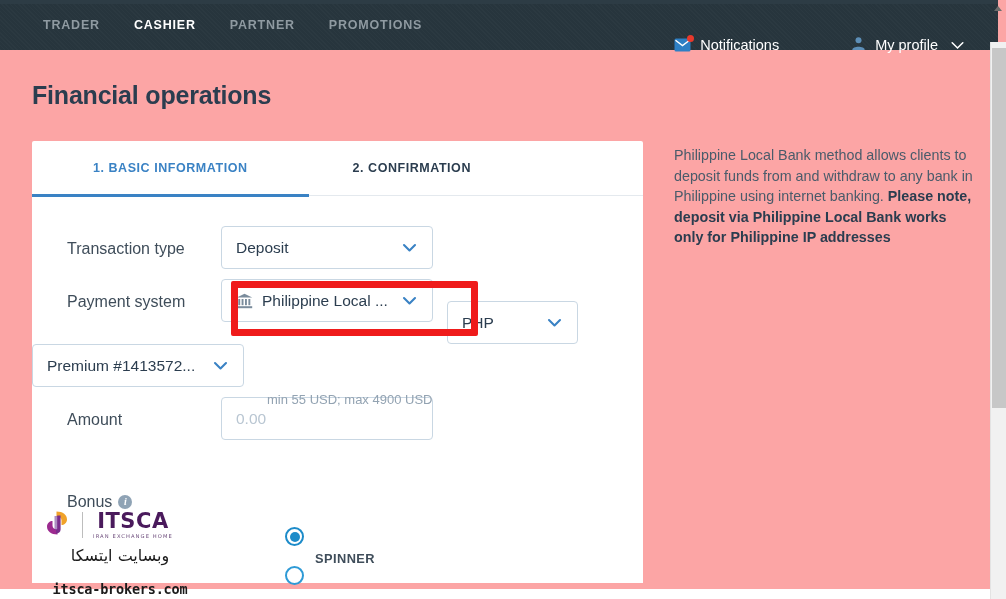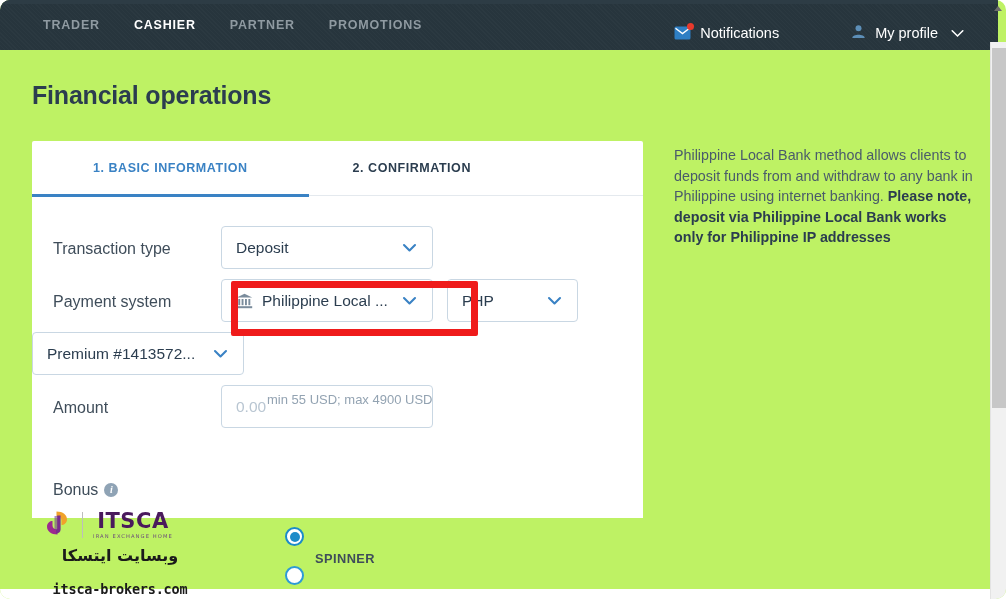--- a/index.html
+++ b/index.html
@@ -9,23 +9,22 @@
     height: 599px;
     overflow: hidden;
     font-family: "Liberation Sans", sans-serif;
     background: #ffffff;
   }
 
   #app {
     position: relative;
     width: 1006px;
     height: 599px;
-    background: #bef264;
+    background: #fca5a5;
     overflow: hidden;
-    border-radius: 10px;
   }
 
   
   .navbar {
     position: absolute;
     top: 0; left: 0;
     width: 998px;
     height: 50px;
     background: #27353d;
     background-image:
@@ -54,21 +53,21 @@
     color: #8f9aa1;
     padding: 6px 17px;
     cursor: pointer;
     white-space: nowrap;
   }
   .nav-item.active { color: #ffffff; }
 
   .nav-right {
     position: absolute;
     right: 0;
-    top: 0;
+    top: 12px;
     height: 66px;
     display: flex;
     align-items: center;
   }
   .nav-notif {
     display: flex;
     align-items: center;
     gap: 9px;
     color: #ffffff;
     font-size: 14.5px;
@@ -103,21 +102,21 @@
     font-weight: bold;
     color: #2b3d4f;
     letter-spacing: -0.2px;
   }
 
   .card {
     position: absolute;
     top: 141px;
     left: 32px;
     width: 611px;
-    height: 377px;
+    height: 442px;
     background: #ffffff;
     border-radius: 2px 2px 0 0;
   }
 
   .tabs {
     position: relative;
     height: 55px;
     border-bottom: 1px solid #e4e9ee;
     display: flex;
     align-items: center;
@@ -151,21 +150,21 @@
 
   .row {
     position: relative;
     display: flex;
     align-items: flex-start;
     min-height: 53px;
     margin-bottom: 0;
   }
   .row-label {
     width: 189px;
-    padding-left: 21px;
+    padding-left: 35px;
     font-size: 16px;
     color: #3f4d5a;
     line-height: 46px;
     display: flex;
     align-items: center;
     gap: 6px;
   }
   .row-field { position: relative; display: flex; align-items: flex-start; gap: 14px; }
 
   .select {
@@ -176,21 +175,21 @@
     border-radius: 4px;
     background: #ffffff;
     display: flex;
     align-items: center;
     padding: 0 14px;
     font-size: 15.5px;
     color: #2b3d4f;
     cursor: pointer;
     user-select: none;
   }
-  .select.narrow { width: 131px; }
+  .select.narrow { width: 131px; margin-top: 22px; }
   .select .sel-text {
     flex: 1;
     white-space: nowrap;
     overflow: hidden;
   }
   .select .bank-icon { margin-right: 9px; display: flex; }
   .chev {
     width: 17px;
     height: 17px;
     flex: 0 0 auto;
@@ -341,21 +340,21 @@
     font-family: "DejaVu Sans", sans-serif;
   }
   .wm-divider {
     width: 1px;
     height: 26px;
     background: #bdbdbd;
     margin: 0 3px;
   }
   .wm-fa {
     font-size: 16px;
-    font-weight: bold;
+    font-weight: normal;
     color: #1b1b1b;
     margin-top: 4px;
     direction: rtl;
     font-family: "DejaVu Sans", sans-serif;
   }
   .wm-url {
     font-size: 13.5px;
     font-weight: bold;
     color: #1b1b1b;
     margin-top: 16px;

